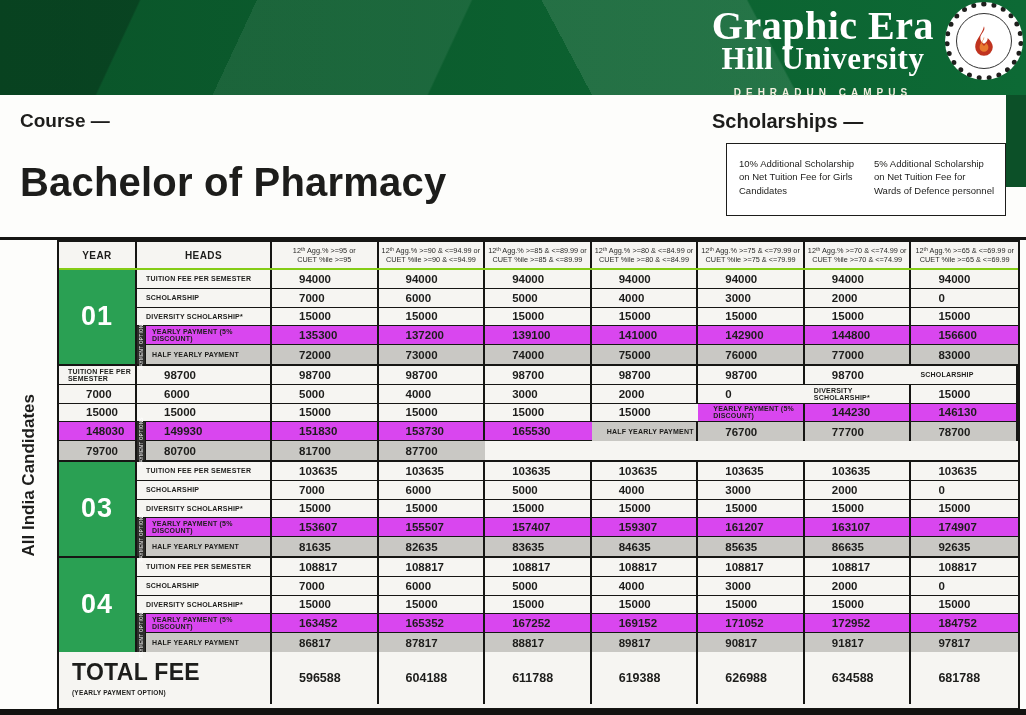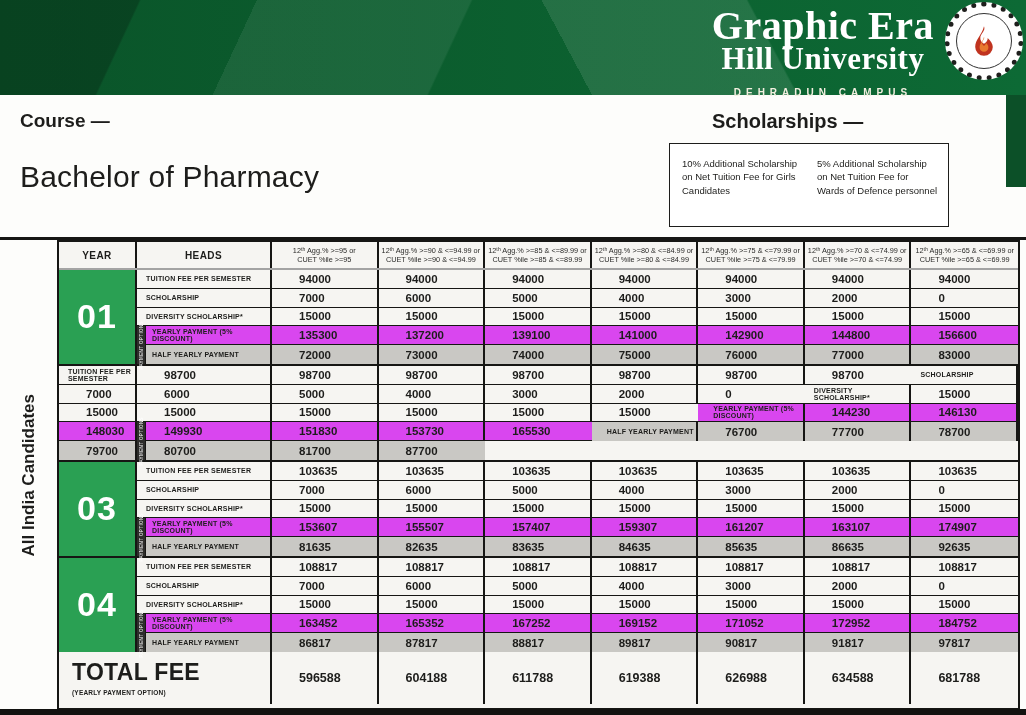--- a/index.html
+++ b/index.html
@@ -21,50 +21,50 @@
   .campus{font-family:"Liberation Sans",sans-serif;font-size:10px;font-weight:bold;
           letter-spacing:5px;color:#f3efe0;margin-top:14px;}
   .logo{position:absolute;right:3px;top:2px;width:78px;height:78px;border-radius:50%;
         background:#ffffff;border:5px dotted #1f1f1d;display:flex;align-items:center;justify-content:center;}
   .logo-inner{width:56px;height:56px;border-radius:50%;border:1.5px solid #333;display:flex;
         align-items:center;justify-content:center;}
   .right-strip{position:absolute;right:0;top:95px;width:20px;height:92px;background:#0c5028;}
 
   
   .course-label{position:absolute;left:20px;top:110px;font-size:19px;font-weight:bold;}
-  .course-name{position:absolute;left:20px;top:160px;font-size:30px;font-weight:400;letter-spacing:0.2px;}
+  .course-name{position:absolute;left:20px;top:160px;font-size:40px;font-weight:700;letter-spacing:0.2px;}
   .sch-title{position:absolute;left:712px;top:110px;font-size:20px;font-weight:bold;}
-  .sch-box{position:absolute;left:669px;top:143px;width:280px;height:84px;border:1.5px solid #1d1d1b;
+  .sch-box{position:absolute;left:726px;top:143px;width:280px;height:73px;border:1.5px solid #1d1d1b;
            background:#fff;display:flex;gap:14px;padding:13px 10px 8px 12px;}
   .sch-item{font-size:9.5px;line-height:1.42;width:128px;}
 
   
   .table-top-rule{position:absolute;left:0;top:237px;width:1026px;height:3px;background:#161614;}
   .bottom-bar{position:absolute;left:0;top:709px;width:1026px;height:6px;background:#121210;}
 
   
   .side-label{position:absolute;left:0;top:240px;width:57px;height:470px;display:flex;
               align-items:center;justify-content:center;}
   .side-label span{writing-mode:vertical-rl;transform:rotate(180deg);font-size:17px;font-weight:bold;}
 
   
   .ftable{position:absolute;left:57px;top:240px;width:963px;height:470px;border:2px solid #161614;
           background:#f6f5f2;}
   .hrow{display:grid;grid-template-columns:78px 135px repeat(7,1fr);height:28px;
-        border-bottom:2px solid #a3a3a3;}
+        border-bottom:2px solid #84cc16;}
   .hcell{display:flex;flex-direction:column;align-items:center;justify-content:center;
          border-right:2px solid #161614;text-align:center;}
   .hcell.main{font-size:10px;font-weight:bold;letter-spacing:0.4px;}
   .hcell.crit{font-size:7.3px;line-height:1.3;color:#2a2a28;}
   .lastcol{border-right:none !important;}
 
   .ygroup{display:grid;grid-template-columns:78px 135px repeat(7,1fr);
           grid-template-rows:repeat(5,18.8px);position:relative;border-bottom:2px solid #161614;}
   .ygroup:last-child{border-bottom:none;}
-  .ycell{grid-column:1;grid-row:1/6;background:#2aa053;color:#fff;font-size:34px;font-weight:800;
+  .ycell{grid-column:1;grid-row:1/6;background:#2aa053;color:#fff;font-size:27px;font-weight:800;
          display:flex;align-items:center;justify-content:center;border-right:2px solid #161614;
          letter-spacing:1px;}
   .headcell{font-size:7px;font-weight:bold;letter-spacing:0.2px;display:flex;align-items:center;
             padding-left:9px;border-right:2px solid #161614;border-bottom:1px solid #161614;}
   .headcell.indent{padding-left:15px;}
   .vcell{font-size:11.5px;font-weight:bold;display:flex;align-items:center;padding-left:27px;
          border-right:2px solid #161614;border-bottom:1px solid #161614;}
   .rowlast{border-bottom:none !important;}
   .s-dark{background:#d946ef;}
   .s-light{background:#c9c8c4;}

